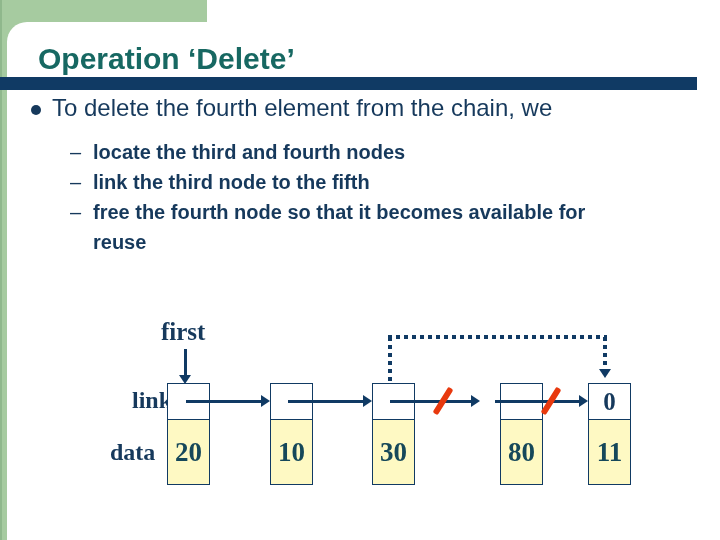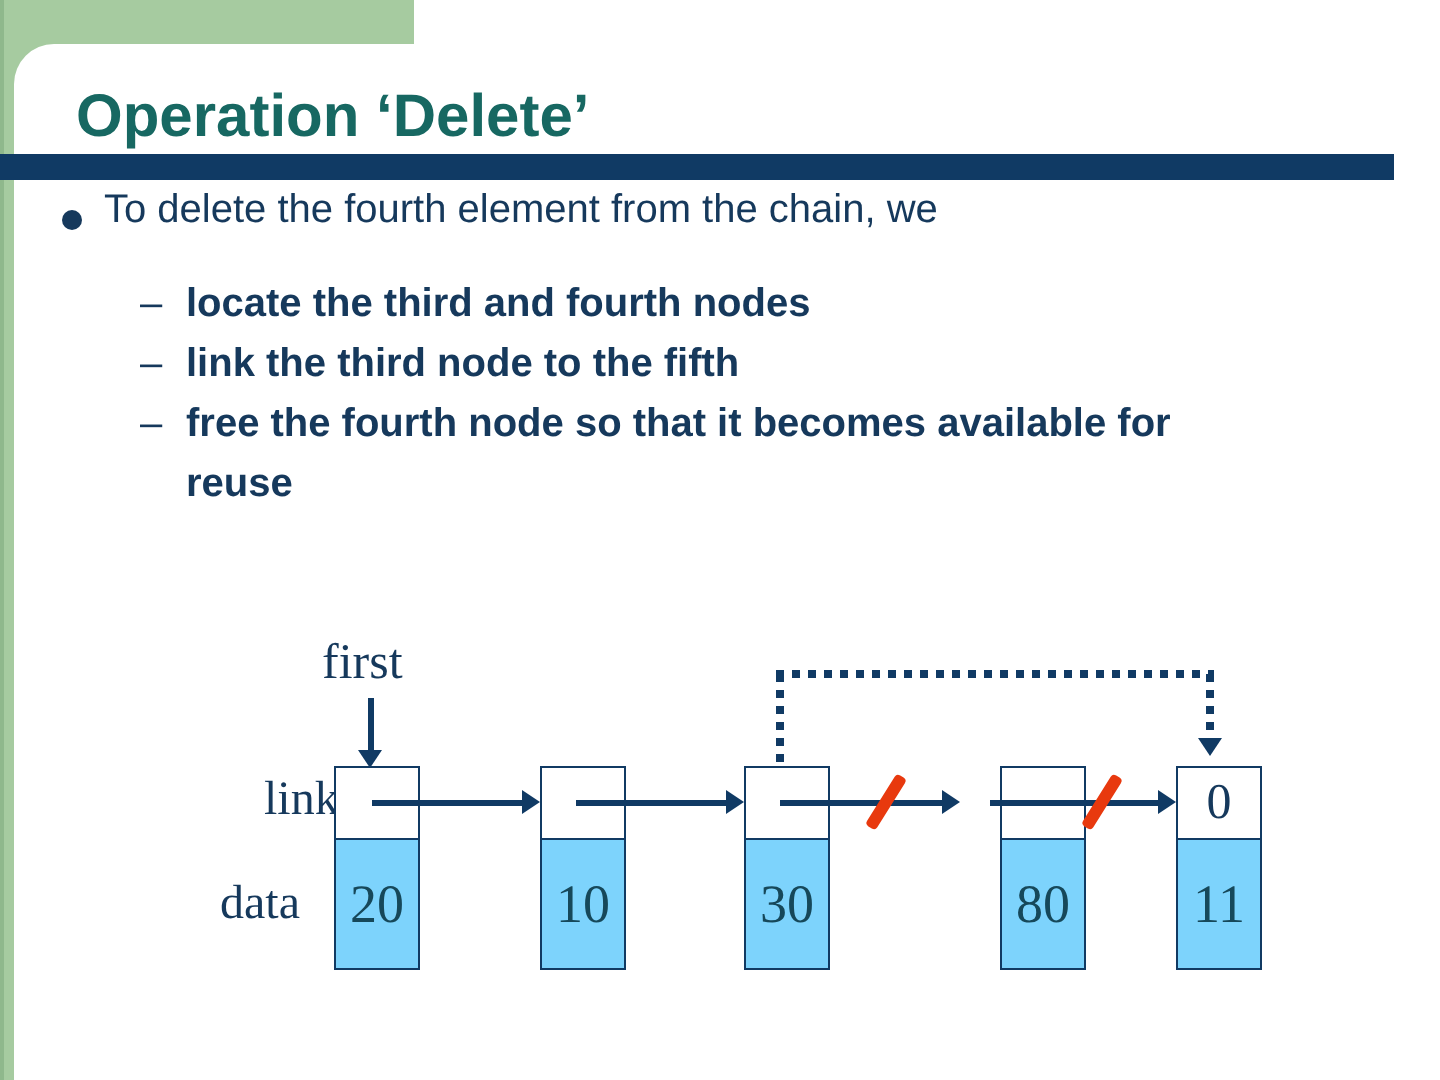--- a/index.html
+++ b/index.html
@@ -13,30 +13,30 @@
                border-left:2px solid #8FB88C;box-sizing:border-box;}
   .white-panel{position:absolute;left:7px;top:22px;width:713px;height:518px;background:#fff;
                border-top-left-radius:20px;}
 
   .title{position:absolute;left:38px;top:42px;font-size:30px;font-weight:bold;
          color:#176862;letter-spacing:0px;white-space:nowrap;}
   .title-bar{position:absolute;left:0;top:77px;width:697px;height:13px;background:#103A64;}
 
   .bullet-dot{position:absolute;left:31px;top:105px;width:10px;height:10px;border-radius:50%;
               background:#16395C;}
-  .bullet-text{position:absolute;left:52px;top:94px;font-size:20px;color:#16395C;white-space:nowrap;text-align:right;}
+  .bullet-text{position:absolute;left:52px;top:94px;font-size:24px;color:#16395C;white-space:nowrap;text-align:right;}
 
   .subs{position:absolute;left:70px;top:137px;color:#16395C;font-size:20px;line-height:30px;}
   .sub{display:flex;}
   .sub .dash{width:23px;flex:none;}
   .sub .txt{width:500px;font-weight:bold;}
 
   
   .diagram{position:absolute;left:0;top:0;width:720px;height:540px;}
-  .serif{font-family:"Liberation Serif","DejaVu Serif",serif;color:#16395C;}
+  .serif{font-family:"Liberation Serif","DejaVu Serif",serif;color:#16395C;font-weight:bold;}
   .first-label{position:absolute;left:161px;top:318px;font-size:25px;}
   .first-arrow-line{position:absolute;left:184px;top:349px;width:3px;height:28px;background:#103A64;}
   .head-down{position:absolute;width:0;height:0;border-left:6px solid transparent;
              border-right:6px solid transparent;border-top:9px solid #103A64;}
   .fa-head{left:179px;top:375px;}
 
   .dotseg-h{position:absolute;left:388px;top:335px;width:219px;height:4px;
             background:repeating-linear-gradient(90deg,#103A64 0 4px,transparent 4px 8px);}
   .dotseg-v1{position:absolute;left:388px;top:337px;width:4px;height:46px;
              background:repeating-linear-gradient(180deg,#103A64 0 4px,transparent 4px 8px);}
@@ -44,21 +44,21 @@
              background:repeating-linear-gradient(180deg,#103A64 0 4px,transparent 4px 8px);}
   .dot-head{left:599px;top:369px;}
 
   .link-label{position:absolute;left:104px;top:387px;font-size:24px;margin-left:28px;}
   .data-label{position:absolute;left:110px;top:439px;font-size:24px;}
 
   .node{position:absolute;top:383px;width:43px;height:102px;box-sizing:border-box;}
   .node .linkf{box-sizing:border-box;width:43px;height:37px;background:#fff;
                border:1.5px solid #113A63;display:flex;align-items:center;justify-content:center;
                font-size:25px;color:#16395C;}
-  .node .dataf{box-sizing:border-box;width:43px;height:65px;background:#7dd3fc;
+  .node .dataf{box-sizing:border-box;width:43px;height:65px;background:#fef9c3;
                border:1.5px solid #113A63;border-top:none;display:flex;align-items:center;
                justify-content:center;font-size:27px;color:#16485A;}
   .n1{left:167px;} .n2{left:270px;} .n3{left:372px;} .n4{left:480px;padding-left:20px;} .n5{left:588px;}
 
   .hline{position:absolute;top:400px;height:3px;background:#103A64;}
   .head-right{position:absolute;top:395px;width:0;height:0;border-top:6px solid transparent;
               border-bottom:6px solid transparent;border-left:9px solid #103A64;}
   .a1l{left:186px;width:76px;} .a1h{left:261px;}
   .a2l{left:288px;width:76px;} .a2h{left:363px;}
   .a3l{left:390px;width:82px;} .a3h{left:471px;}

